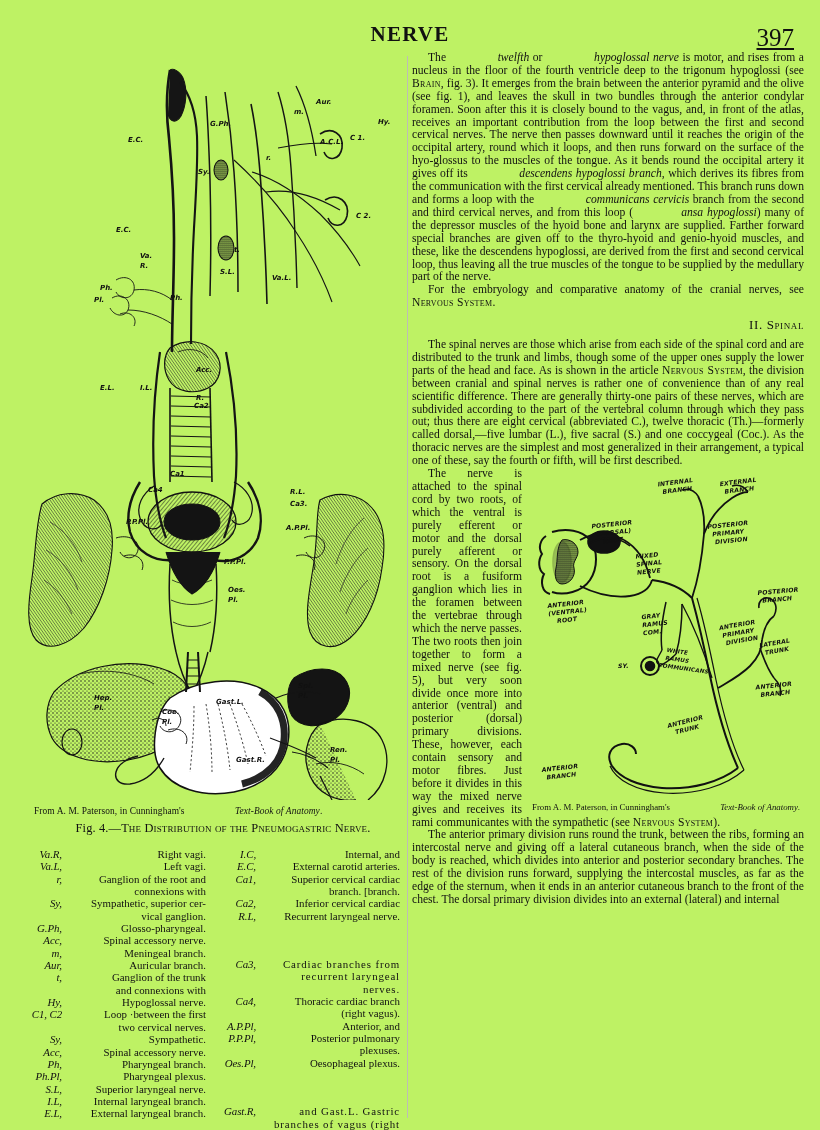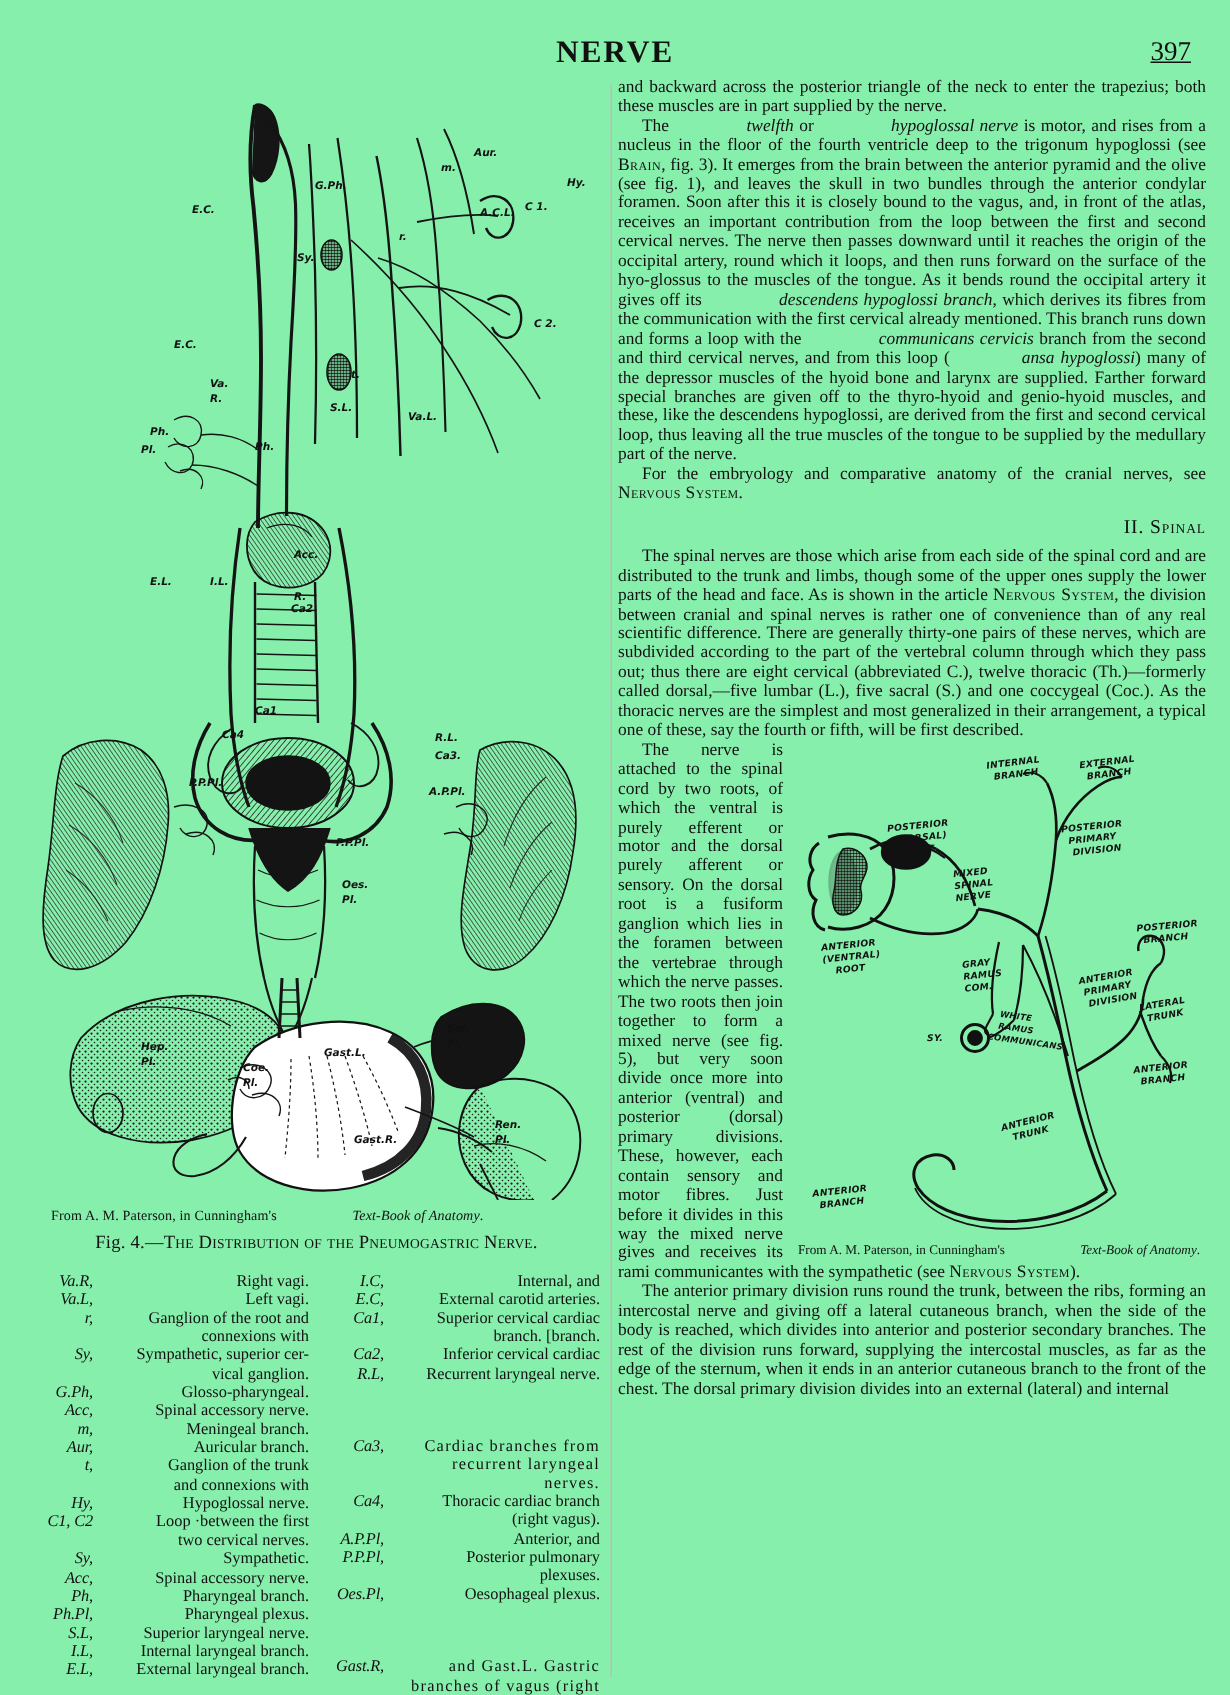--- a/index.html
+++ b/index.html
@@ -1,30 +1,30 @@
 <!DOCTYPE html>
 <html><head>
 <meta charset="utf-8">
 <style>
   html,body{margin:0;padding:0;background:#fff;}
   body{
     width:820px;height:1130px;position:relative;overflow:hidden;
     font-family:"Liberation Serif","DejaVu Serif",serif;
     color:#111;
   }
-  .page{position:absolute;inset:0;background:#86efac;}
+  .page{position:absolute;inset:0;background:#bef264;}
 
   
   .header{position:absolute;left:0;top:22px;width:820px;height:40px;}
   .hdr-title{
     position:absolute;left:0;top:0;width:820px;text-align:center;
     font-size:21px;font-weight:bold;letter-spacing:1.2px;
   }
   .hdr-page{
-    position:absolute;right:26px;top:2px;font-size:18px;text-decoration:underline;
+    position:absolute;right:26px;top:2px;font-size:25px;text-decoration:underline;
   }
 
   
   .col-left{position:absolute;left:18px;top:52px;width:386px;height:1070px;}
   .col-right{position:absolute;left:412px;top:52px;width:392px;height:1072px;}
   .col-rule{
     position:absolute;left:407px;top:56px;width:1px;height:1062px;
     background:#bdbdb6;
   }
 
@@ -303,21 +303,21 @@
           <text x="310" y="710">Pl.</text>
           <text x="174" y="356">Ca2</text>
         </g>
       </svg>
     </div>
 
     <div class="credit" style="position:absolute;left:16px;top:752px;width:368px;">
       <span>From A. M. Paterson, in Cunningham's </span><i>Text-Book of Anatomy</i><span>.</span>
     </div>
 
-    <div class="fig-cap" style="position:absolute;left:0;top:766px;width:386px;">
+    <div class="fig-cap" style="position:absolute;left:12px;top:766px;width:386px;">
       <span class="num">Fig. 4.</span><span>—The Distribution of the Pneumogastric Nerve.</span>
     </div>
   </div>
 
   <div class="legend">
     <div class="legend-cols">
       <div class="legend-col" id="legend-left">
           <div class="lrow">
             <span class="labk">Va.R,</span>
             <span class="labv">Right vagi.</span>
@@ -463,21 +463,20 @@
             <span class="labk">Ren.Pl,</span>
             <span class="labv">Renal plexus.</span>
           </div>
         </div>
     </div>
   </div>
 
   <div class="col-right">
     <div class="txt">
 
-      <p class="noind">and backward across the posterior triangle of the neck to enter the trapezius; both these muscles are in part supplied by the nerve.</p>
 
       <p><span>The </span><i>twelfth</i><span> or </span><i>hypoglossal nerve</i><span> is motor, and rises from a nucleus in the floor of the fourth ventricle deep to the trigonum hypoglossi (see </span><span class="sc">Brain</span><span>, fig. 3). It emerges from the brain between the anterior pyramid and the olive (see fig. 1), and leaves the skull in two bundles through the anterior condylar foramen. Soon after this it is closely bound to the vagus, and, in front of the atlas, receives an important contribution from the loop between the first and second cervical nerves. The nerve then passes downward until it reaches the origin of the occipital artery, round which it loops, and then runs forward on the surface of the hyo-glossus to the muscles of the tongue. As it bends round the occipital artery it gives off its </span><i>descendens hypoglossi branch</i><span>, which derives its fibres from the communication with the first cervical already mentioned. This branch runs down and forms a loop with the </span><i>communicans cervicis</i><span> branch from the second and third cervical nerves, and from this loop (</span><i>ansa hypoglossi</i><span>) many of the depressor muscles of the hyoid bone and larynx are supplied. Farther forward special branches are given off to the thyro-hyoid and genio-hyoid muscles, and these, like the descendens hypoglossi, are derived from the first and second cervical loop, thus leaving all the true muscles of the tongue to be supplied by the medullary part of the nerve.</span></p>
 
       <p><span>For the embryology and comparative anatomy of the cranial nerves, see </span><span class="sc">Nervous System</span><span>.</span></p>
 
       <div class="sec-head">II. Spinal</div>
 
       <p><span>The spinal nerves are those which arise from each side of the spinal cord and are distributed to the trunk and limbs, though some of the upper ones supply the lower parts of the head and face. As is shown in the article </span><span class="sc">Nervous System</span><span>, the division between cranial and spinal nerves is rather one of convenience than of any real scientific difference. There are generally thirty-one pairs of these nerves, which are subdivided according to the part of the vertebral column through which they pass out; thus there are eight cervical (abbreviated C.), twelve thoracic (Th.)—formerly called dorsal,—five lumbar (L.), five sacral (S.) and one coccygeal (Coc.). As the thoracic nerves are the simplest and most generalized in their arrangement, a typical one of these, say the fourth or fifth, will be first described.</span></p>
 
       <div class="wrap-zone">

